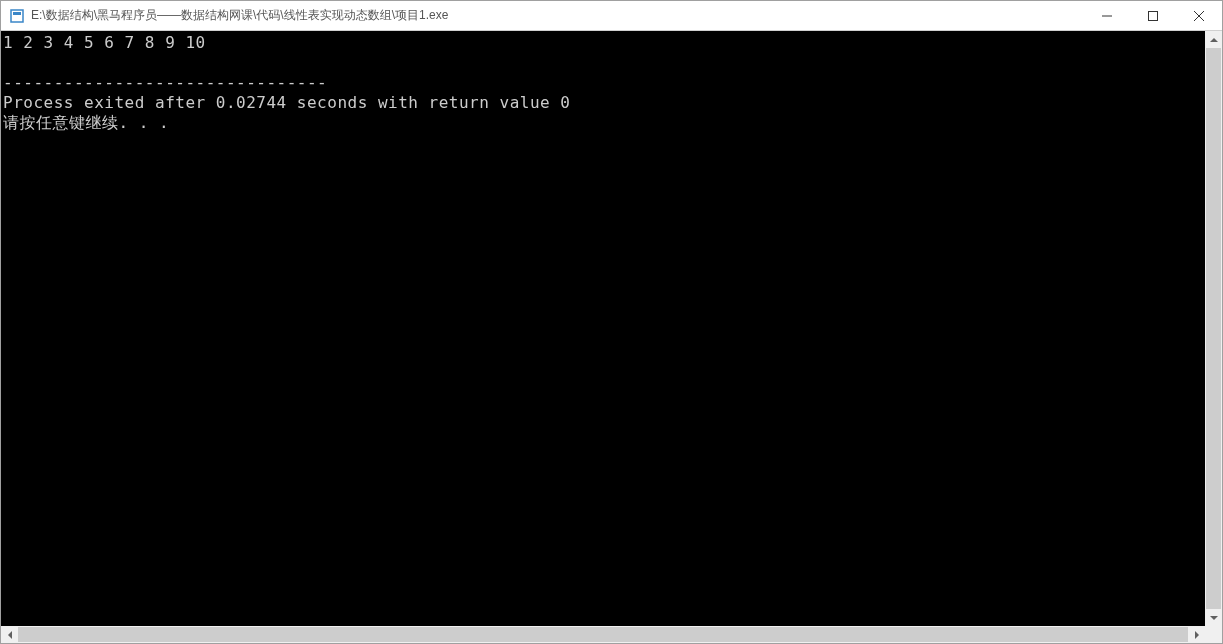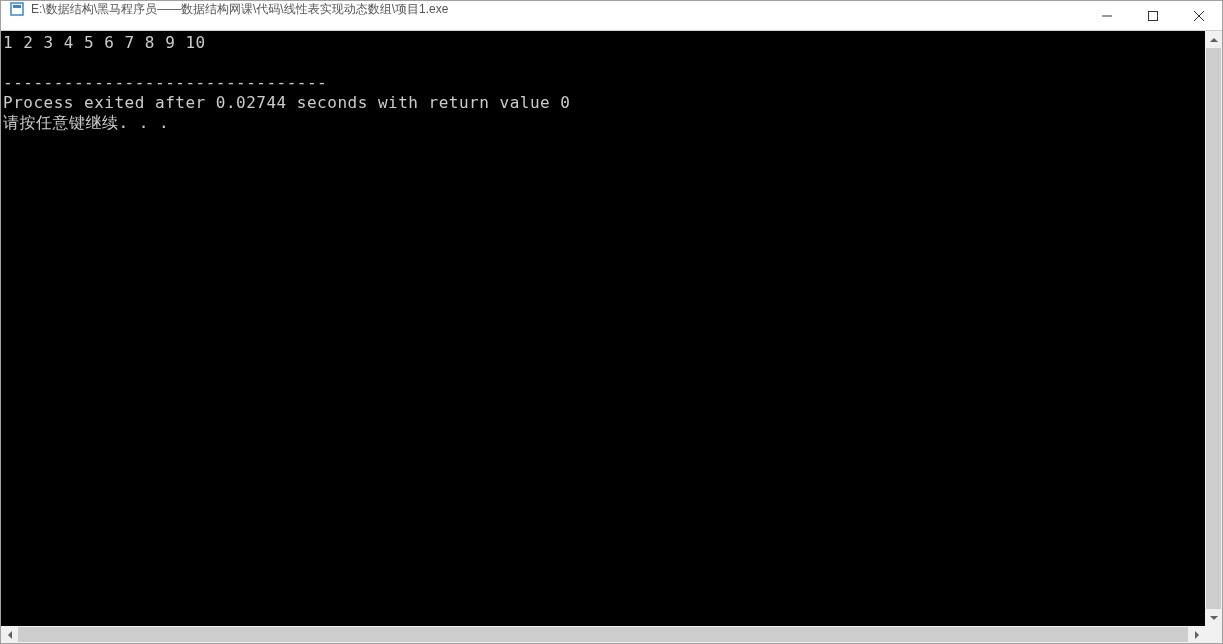--- a/index.html
+++ b/index.html
@@ -20,21 +20,21 @@
       height: 100%;
       display: flex;
       flex-direction: column;
       border: 1px solid #a0a0a0;
       background: #fff;
     }
     .titlebar {
       height: 30px;
       background: #ffffff;
       display: flex;
-      align-items: flex-start;
+      align-items: center;
       border-bottom: 1px solid #d0d0d0;
       flex-shrink: 0;
     }
     .titlebar-icon {
       width: 16px;
       height: 16px;
       margin-left: 8px;
       margin-right: 6px;
       display: inline-flex;
       align-items: center;

